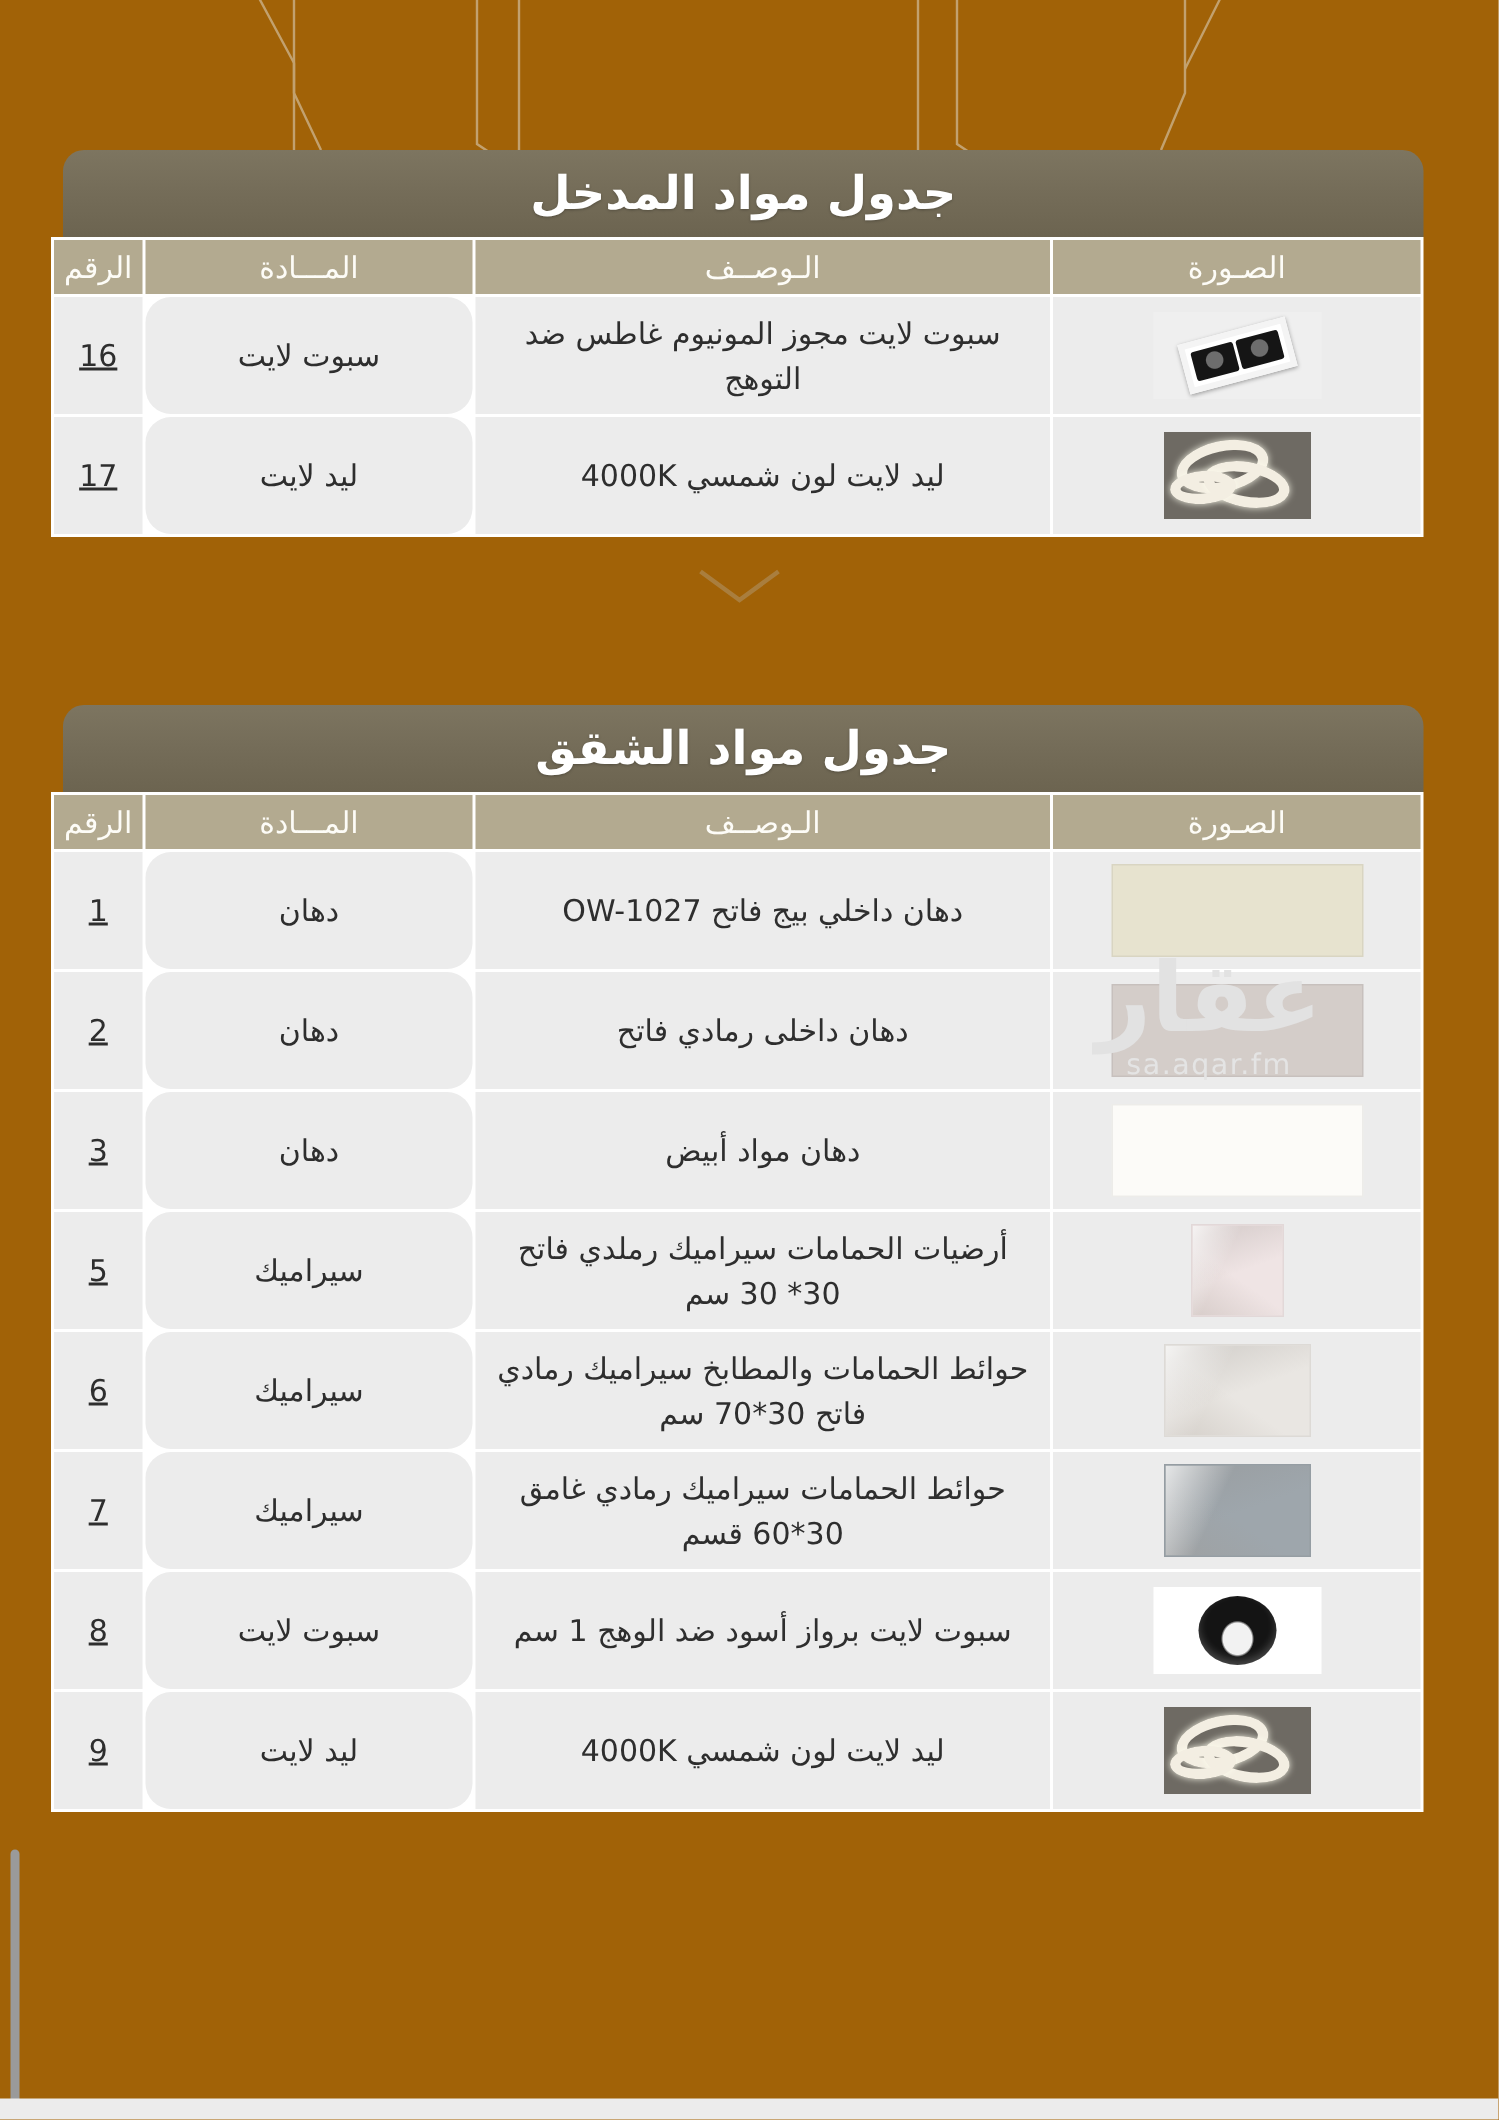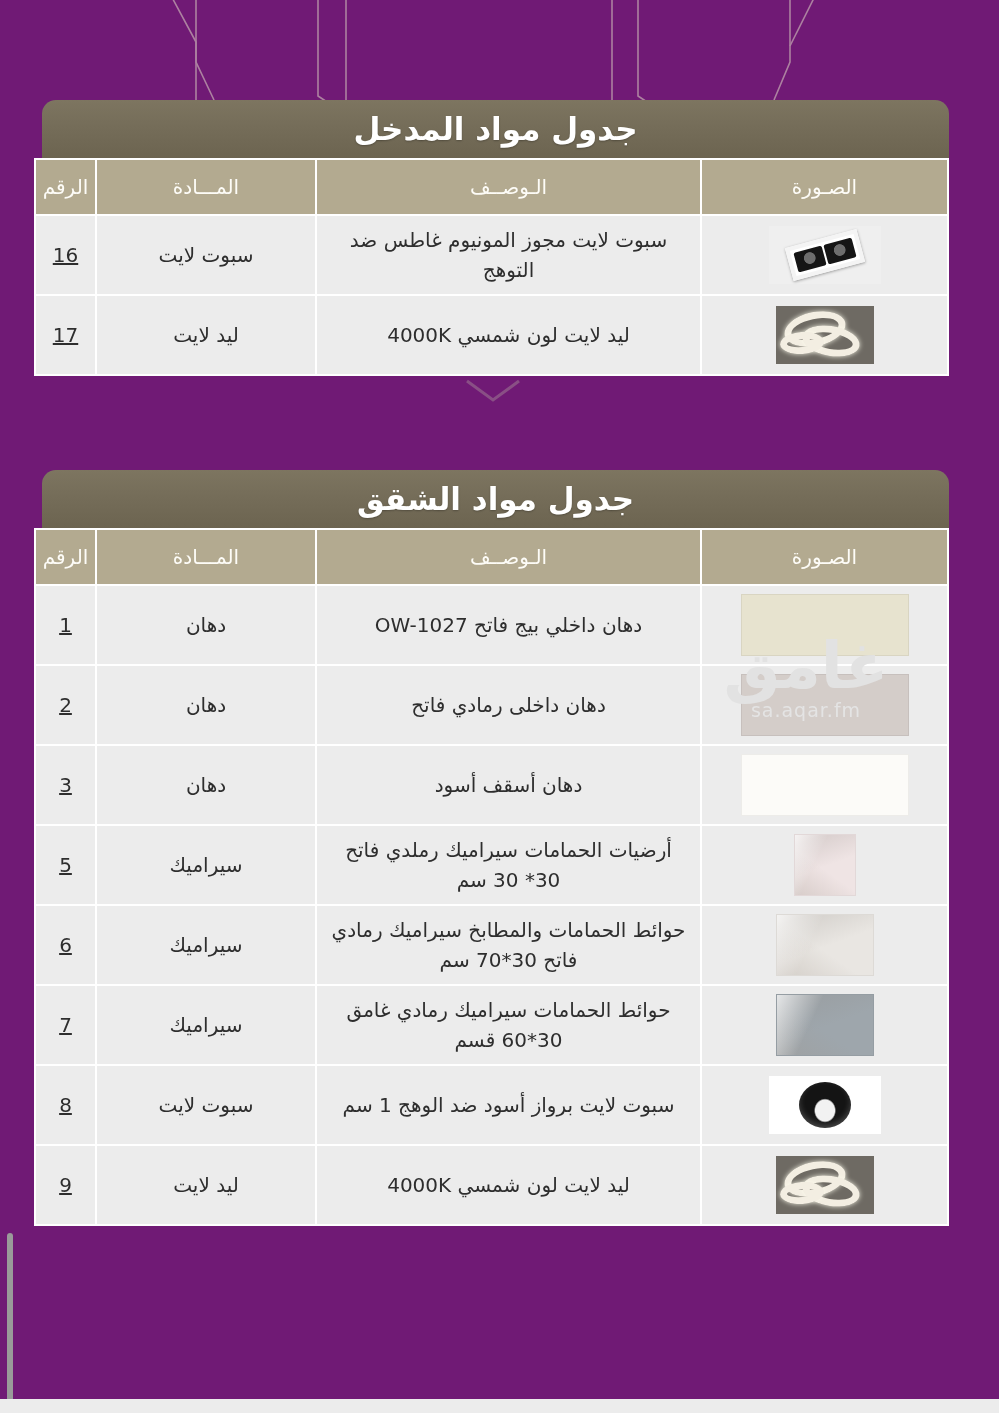--- a/index.html
+++ b/index.html
@@ -14,21 +14,21 @@
     background: #ffffff;
     position: relative;
     overflow: hidden;
   }
 
   
   #page {
     position: relative;
     width: 999px;
     height: 1413px;
-    background: #701a75;
+    background: #a16207;
     overflow: hidden;
     margin-left: 20px;
   }
 
   
   #deco {
     position: absolute;
     top: 0; left: 0;
     width: 999px;
     height: 104px;
@@ -87,21 +87,21 @@
     border-spacing: 2px;
     table-layout: fixed;
     background: #ffffff;
   }
 
   table.mat-table th {
     background: #b3aa90;
     color: #fdfcf7;
     font-size: 20px;
     font-weight: normal;
-    height: 54px;
+    height: 36px;
     text-align: center;
     vertical-align: middle;
     letter-spacing: .5px;
   }
 
   table.mat-table td {
     background: #ececec;
     color: #2e2e2e;
     font-size: 20px;
     text-align: center;
@@ -111,21 +111,21 @@
     padding: 4px 10px;
   }
 
   
   col.c-image { width: 245px; }
   col.c-desc  { width: 383px; }
   col.c-mat   { width: 218px; }
   col.c-num   { width: 59px; }
 
   td.cell-num  { font-size: 21px; text-decoration: underline; }
-  td.cell-mat  { font-size: 21px; }
+  td.cell-mat  { font-size: 21px; border-radius: 17px; }
   td.cell-desc { font-size: 20px; }
   td.cell-img  { padding: 4px; }
 
   .swatch {
     display: block;
     margin: 0 auto;
   }
 
   
   .sw-paint {
@@ -342,21 +342,21 @@
           </td>
           <td class="cell-desc">دهان داخلى رمادي فاتح</td>
           <td class="cell-mat">دهان</td>
           <td class="cell-num">2</td>
         </tr>
 
         <tr>
           <td class="cell-img">
             <div class="sw-paint swatch" style="background:#FCFBF8"></div>
           </td>
-          <td class="cell-desc">دهان أسقف أسود</td>
+          <td class="cell-desc">دهان مواد أبيض</td>
           <td class="cell-mat">دهان</td>
           <td class="cell-num">3</td>
         </tr>
 
 
         <tr>
           <td class="cell-img">
             <div class="sw-tile-small tile-tex swatch" style="background:#EFE4E4"></div>
           </td>
           <td class="cell-desc">أرضيات الحمامات سيراميك رملدي فاتح 30* 30 سم</td>
@@ -403,21 +403,21 @@
           </td>
           <td class="cell-desc">ليد لايت لون شمسي 4000K</td>
           <td class="cell-mat">ليد لايت</td>
           <td class="cell-num">9</td>
         </tr>
       </tbody>
     </table>
   </section>
 
   <div id="watermark">
-    <div class="wm-logo">غامق</div>
+    <div class="wm-logo">عقار</div>
     <div class="wm-url">sa.aqar.fm</div>
   </div>
 
   <div id="scrollbar-track"></div>
 
   <div id="bottom-strip"></div>
 
 </div>
 
 </body></html>

